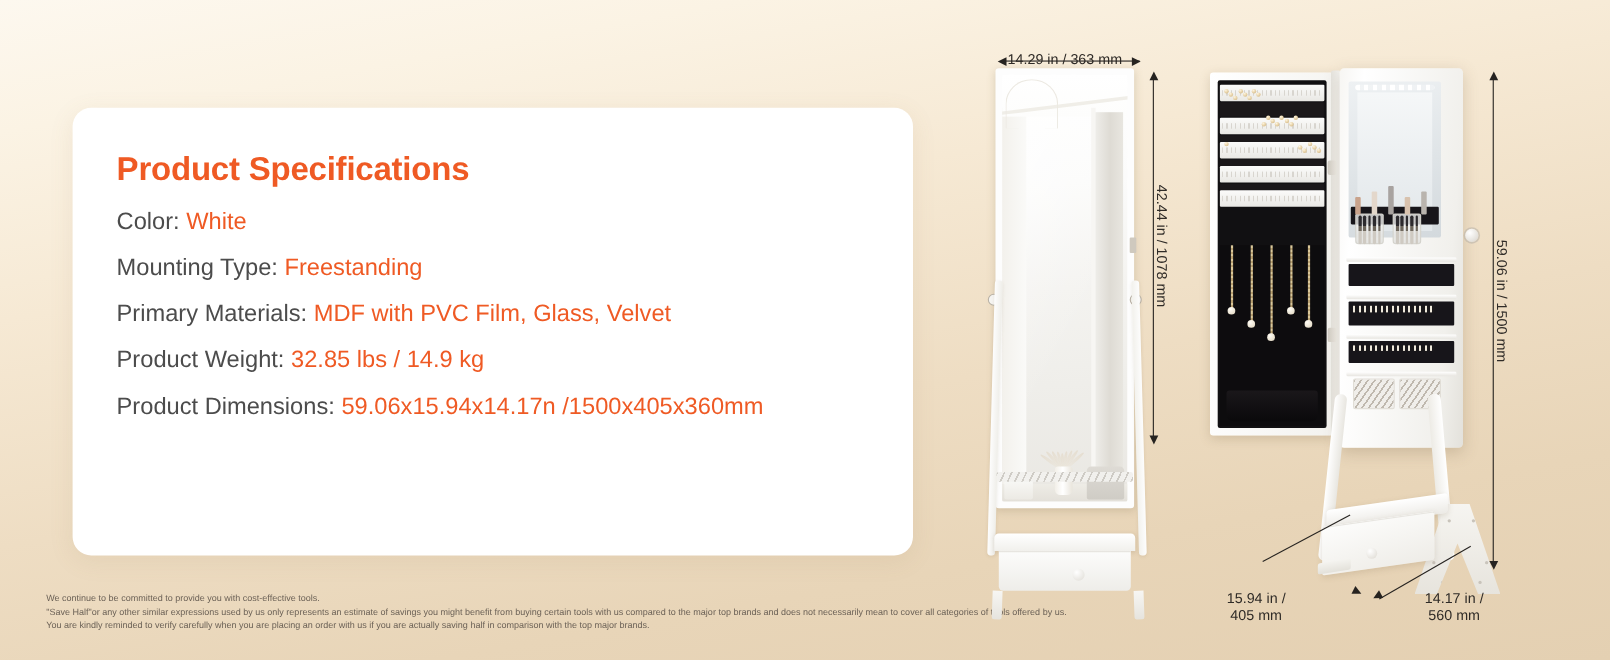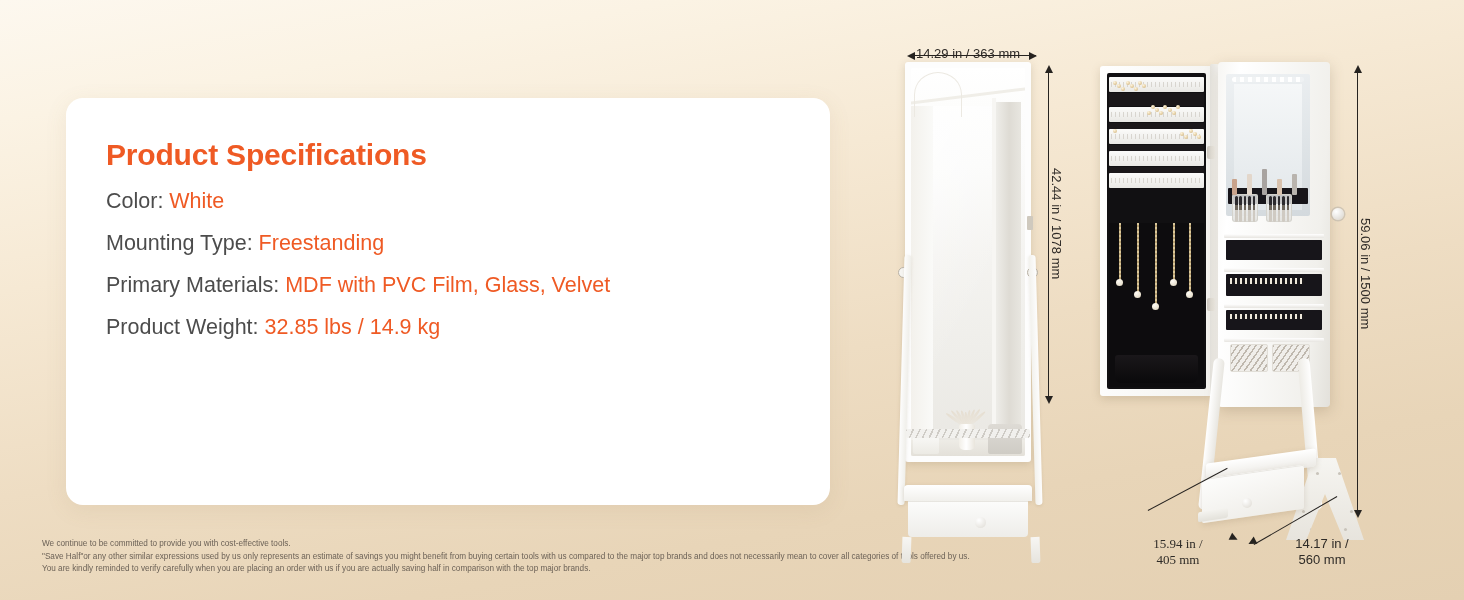--- a/index.html
+++ b/index.html
@@ -327,20 +327,23 @@
         <span class="k">Color: </span><span class="v">White</span>
       </li>
       <li class="spec-row">
         <span class="k">Mounting Type: </span><span class="v">Freestanding</span>
       </li>
       <li class="spec-row">
         <span class="k">Primary Materials: </span><span class="v">MDF with PVC Film, Glass, Velvet</span>
       </li>
       <li class="spec-row">
         <span class="k">Product Weight: </span><span class="v">32.85 lbs / 14.9 kg</span>
+      </li>
+      <li class="spec-row">
+        <span class="k">Product Dimensions: </span><span class="v">59.06x15.94x14.17n /1500x405x360mm</span>
       </li>
     </ul>
   </div>
 
   <div class="disclaimer">
     <div>We continue to be committed to provide you with cost-effective tools.</div>
     <div>"Save Half"or any other similar expressions used by us only represents an estimate of savings you might benefit from buying certain tools with us compared to the major top brands and does not necessarily mean to cover all categories of tools offered by us.</div>
     <div>You are kindly reminded to verify carefully when you are placing an order with us if you are actually saving half in comparison with the top major brands.</div>
   </div>
 
@@ -495,21 +498,21 @@
   <div class="ar ar-d" style="left:1045px;top:396px;"></div>
   <div class="dim-label dim-v" style="left:1064px;top:168px;transform:rotate(90deg);">42.44 in / 1078 mm</div>
 
   <div class="dim-line-v" style="left:1357px;top:72px;height:440px;"></div>
   <div class="ar ar-u" style="left:1354px;top:65px;"></div>
   <div class="ar ar-d" style="left:1354px;top:510px;"></div>
   <div class="dim-label dim-v" style="left:1373px;top:218px;transform:rotate(90deg);">59.06 in / 1500 mm</div>
 
   <div class="lead" style="left:1148px;top:510px;width:90px;transform:rotate(-28deg);"></div>
   <div class="ar ar-r" style="left:1230px;top:534px;transform:rotate(26deg);"></div>
-  <div class="dim-label two" style="left:1130px;top:536px;width:96px;font-family:Liberation Serif, serif;">
+  <div class="dim-label two" style="left:1094px;top:536px;width:96px;">
     <div>15.94 in /</div>
     <div>405 mm</div>
   </div>
 
   <div class="lead" style="left:1254px;top:544px;width:96px;transform:rotate(-30deg);"></div>
   <div class="ar ar-l" style="left:1248px;top:538px;transform:rotate(-28deg);"></div>
   <div class="dim-label two" style="left:1274px;top:536px;width:96px;">
     <div>14.17 in /</div>
     <div>560 mm</div>
   </div>

